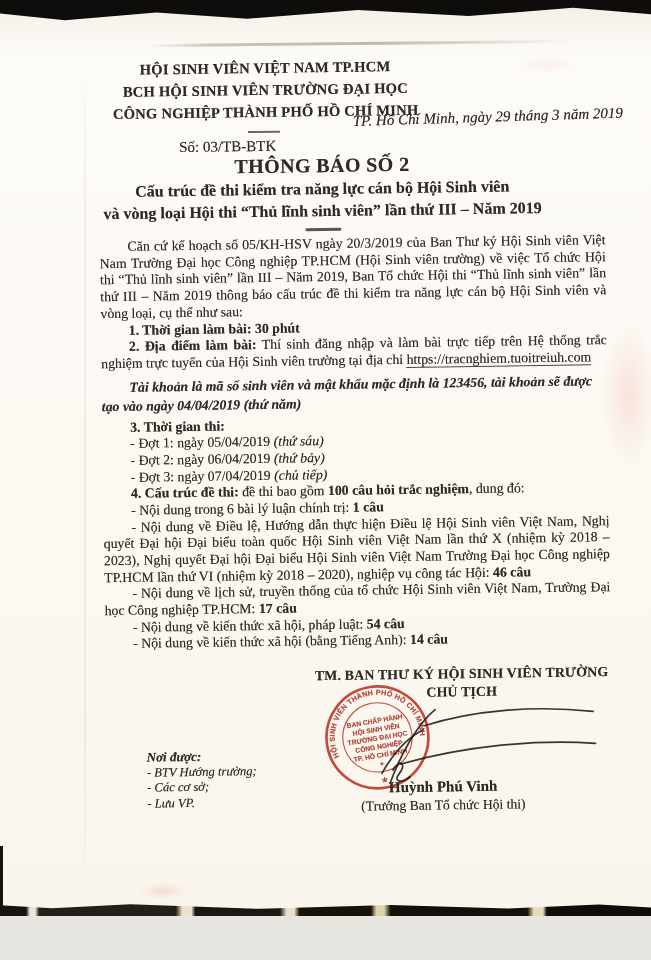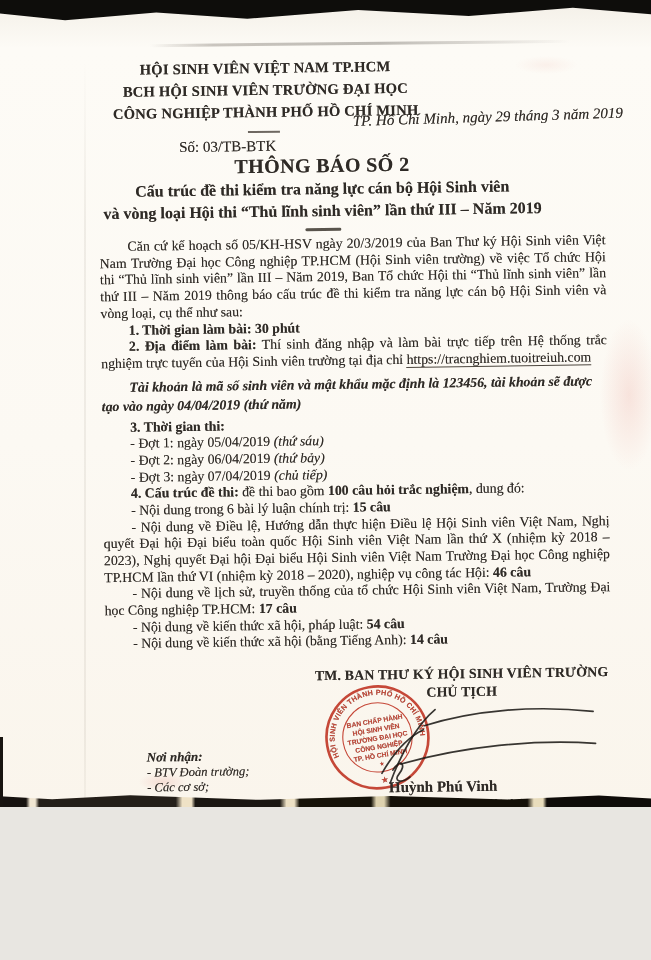--- a/index.html
+++ b/index.html
@@ -1,16 +1,16 @@
 <!DOCTYPE html>
 <html style="--ink: #2e2a26; --stamp_red: #c23b2b; --paper: #fcf9f3;"><head>
 <meta charset="utf-8">
 <style>
   html,body{margin:0;padding:0;background:#e8e6e1;}
-  .page{position:relative;width:651px;height:807px;overflow:hidden;
+  .page{position:relative;width:651px;height:916px;overflow:hidden;
     background:linear-gradient(180deg,#f3efe7 0%,#fdfbf6 6%,#fcf9f3 55%,#faf5ec 100%);
     font-family:"Liberation Serif","DejaVu Serif",serif;color:var(--ink,#2e2a26);}
   .page *{box-sizing:border-box;}
   .content{position:absolute;inset:0;transform:rotate(-0.8deg);transform-origin:330px 420px;}
   .txt{text-shadow:0 0 0.6px rgba(50,42,34,0.55);}
   
   .band-top{position:absolute;top:0;left:0;width:100%;height:26px;background:#0e0d0b;
     clip-path:polygon(0 0,100% 0,100% 55%,88% 30%,72% 62%,55% 38%,38% 72%,24% 48%,10% 78%,0 52%);}
   .streak-top{position:absolute;top:42px;left:150px;width:420px;height:3px;opacity:.35;transform:rotate(-.6deg);
     background:linear-gradient(90deg,transparent,#6b6259 15%,#4a443c 55%,transparent);}
@@ -102,35 +102,35 @@
 
       <p><b>3.  Thời gian thi:</b></p>
       <div class="rounds">
         <p><span>- Đợt 1: ngày 05/04/2019 </span><span class="it">(thứ sáu)</span></p>
         <p><span>- Đợt 2: ngày 06/04/2019 </span><span class="it">(thứ bảy)</span></p>
         <p><span>- Đợt 3: ngày 07/04/2019 </span><span class="it">(chủ tiếp)</span></p>
       </div>
 
       <p><b>4.  Cấu trúc đề thi:</b><span> đề thi bao gồm </span><b>100 câu hỏi trắc nghiệm</b><span>, dung đó:</span></p>
 
-      <p class="p-justify"><span>- Nội dung trong 6 bài lý luận chính trị: </span><b>15 câu</b></p>
+      <p class="p-justify"><span>- Nội dung trong 6 bài lý luận chính trị: </span><b>1 câu</b></p>
       <p class="p-justify"><span>- Nội dung về Điều lệ, Hướng dẫn thực hiện Điều lệ Hội Sinh viên Việt Nam, Nghị quyết Đại hội Đại biểu toàn quốc Hội Sinh viên Việt Nam lần thứ X (nhiệm kỳ 2018 – 2023), Nghị quyết Đại hội Đại biểu Hội Sinh viên Việt Nam Trường Đại học Công nghiệp TP.HCM lần thứ VI (nhiệm kỳ 2018 – 2020), nghiệp vụ công tác Hội: </span><b>46 câu</b></p>
       <p class="p-justify"><span>- Nội dung về lịch sử, truyền thống của tổ chức Hội Sinh viên Việt Nam, Trường Đại học Công nghiệp TP.HCM: </span><b>17 câu</b></p>
       <p class="p-justify"><span>- Nội dung về kiến thức xã hội, pháp luật: </span><b>54 câu</b></p>
       <p class="p-justify"><span>- Nội dung về kiến thức xã hội (bằng Tiếng Anh): </span><b>14 câu</b></p>
     </div>
 
     <div class="sig-head">
       <div>TM. BAN THƯ KÝ HỘI SINH VIÊN TRƯỜNG</div>
       <div>CHỦ TỊCH</div>
     </div>
 
     <div class="recipients">
-      <div class="hd">Nơi nhận:</div>
-      <div>- BTV Đoàn trường;</div>
+      <div class="hd">Nơi được:</div>
+      <div>- BTV Hướng trường;</div>
       <div>- Các cơ sở;</div>
       <div>- Lưu VP.</div>
     </div>
 
     <svg class="stamp" viewBox="0 0 110 110">
       <defs>
         <path id="ringPath" d="M 15.5 69.4 A 42 42 0 1 1 94.5 69.4"></path>
       </defs>
       <circle class="stamp-ring" cx="55" cy="55" r="50" stroke-width="2.6"></circle>
       <circle class="stamp-ring" cx="55" cy="55" r="34" stroke-width="1.1"></circle>

